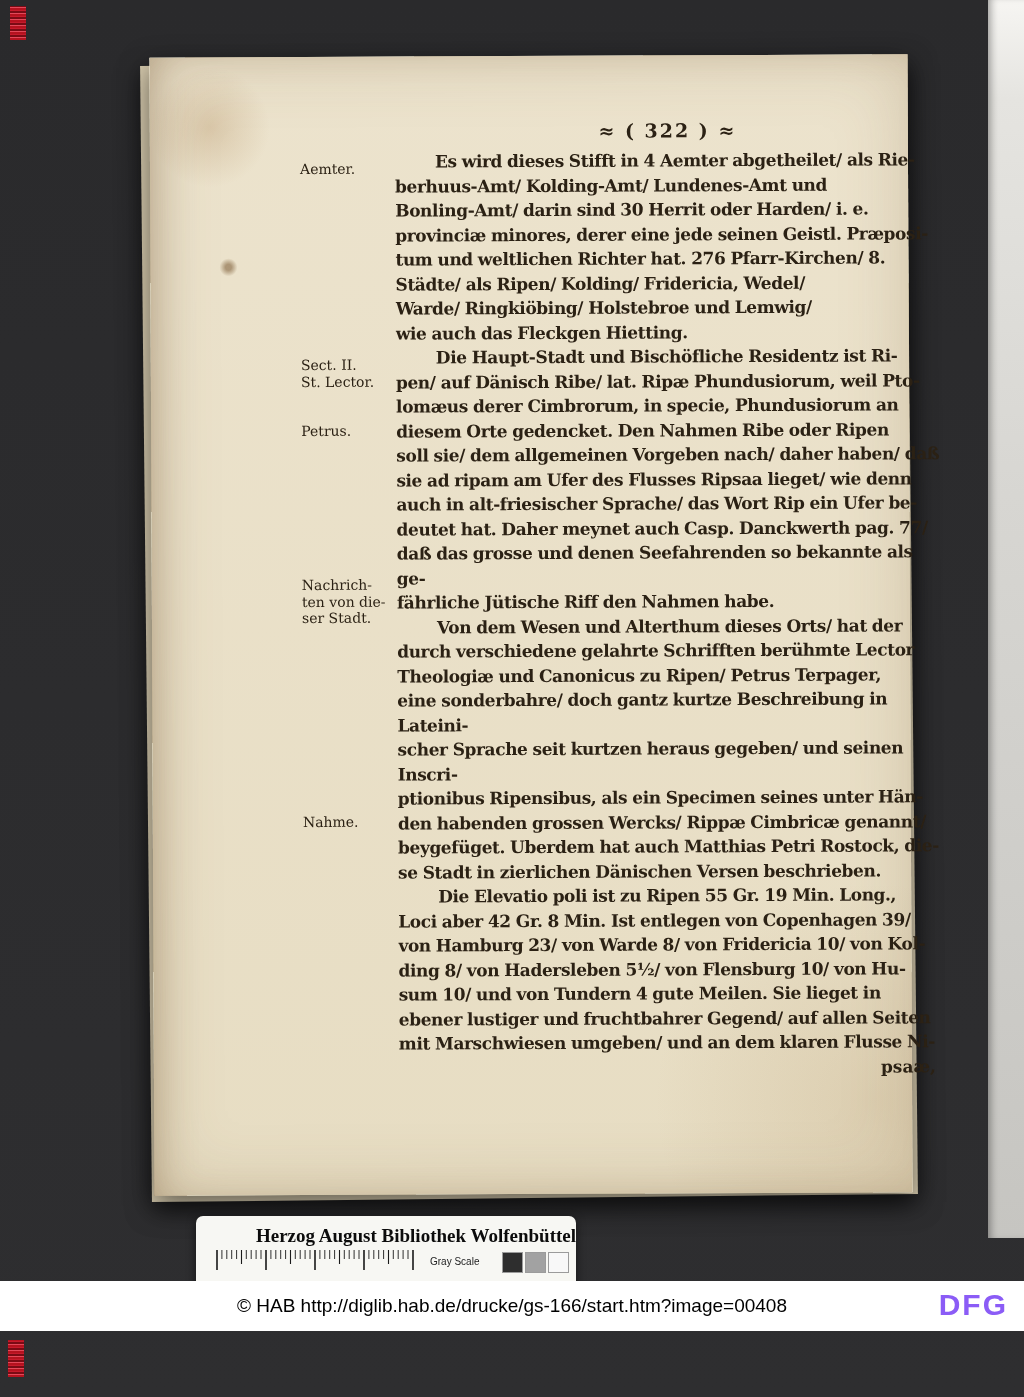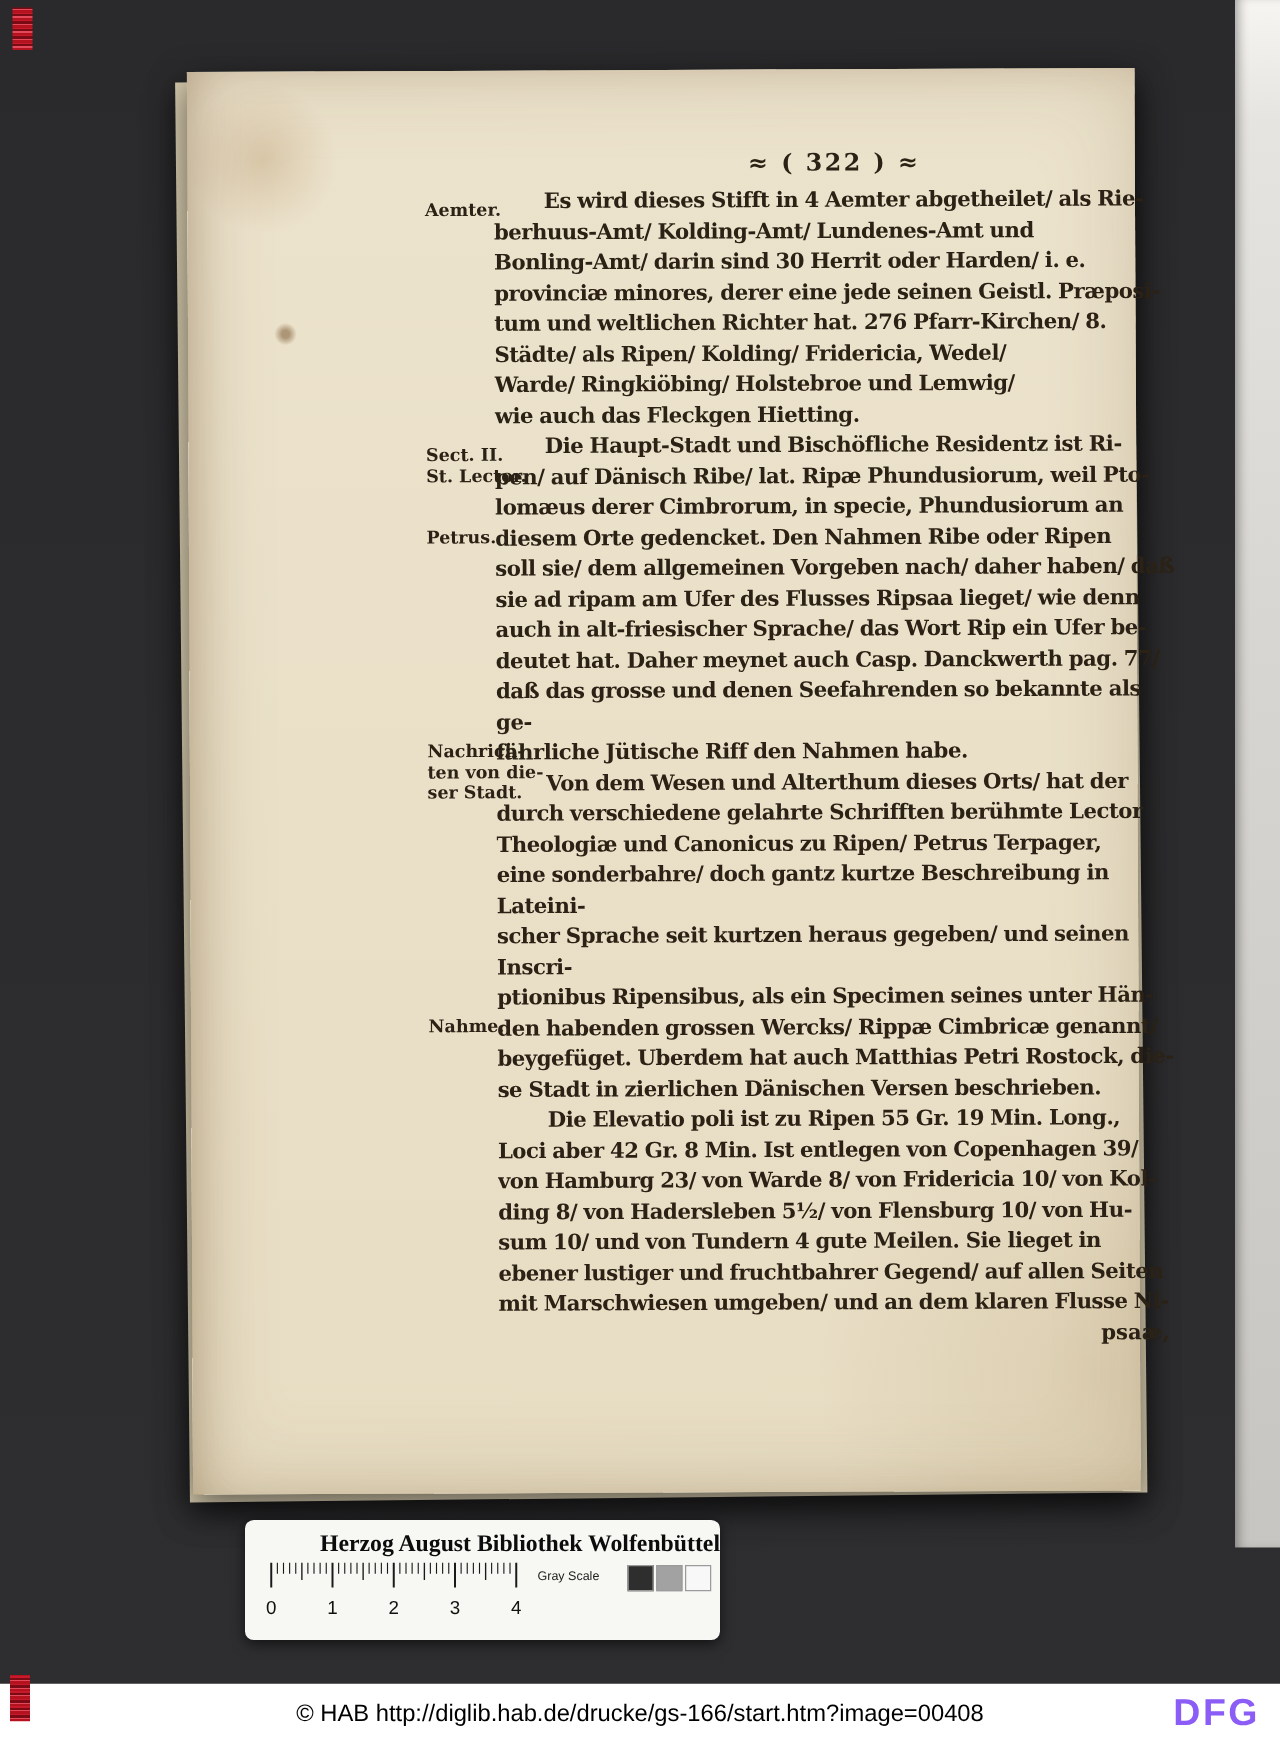--- a/index.html
+++ b/index.html
@@ -27,22 +27,22 @@
           radial-gradient(circle at 95% 92%, rgba(160,125,75,.16), rgba(160,125,75,0) 220px),
           linear-gradient(180deg,#ece3cd,#e7ddc3);
         box-shadow:inset 0 0 70px rgba(120,88,45,.22),
                    inset 18px 0 40px -18px rgba(100,70,35,.35),
                    0 10px 28px rgba(0,0,0,.55);}
 
   .page-header{position:absolute;left:245px;top:64px;width:545px;text-align:center;
                font-size:19px;font-weight:bold;color:#2b2114;letter-spacing:2px;}
 
   .note{position:absolute;left:150px;width:94px;font-size:14px;line-height:16.5px;
-        font-weight:bold;color:#2b2114;white-space:pre-line;margin-left:40px;}
-  .n1{top:104px}.n2{top:300px}.n3{top:366px}.n4{top:537px}.n5{top:757px}
+        font-weight:normal;color:#2b2114;white-space:pre-line;}
+  .n1{top:104px}.n2{top:300px}.n3{top:366px}.n4{top:520px}.n5{top:757px}
 
   .text-col{position:absolute;left:245px;top:93px;width:545px;color:#2b2114;overflow:hidden;}
   .para{margin:0;font-size:17px;line-height:24.5px;font-weight:bold;
         letter-spacing:-0.4px;word-spacing:-0.5px;white-space:pre-line;text-indent:40px;}
   .catchword{text-align:right;font-size:17px;line-height:24.5px;font-weight:bold;padding-right:8px;color:#2b2114;}
 
   
   .card{position:absolute;left:196px;top:1216px;width:380px;height:96px;
         background:#f7f7f3;border-radius:7px;box-shadow:0 3px 10px rgba(0,0,0,.6);
         font-family:"Liberation Serif",serif;}
@@ -50,21 +50,21 @@
   .ruler{position:absolute;left:14px;top:34px;}
   .ruler path{stroke:#1a1a1a;fill:none;}
   .rnum{font-family:"Liberation Sans",sans-serif;font-size:15px;fill:#111;}
   .gs-label{position:absolute;left:234px;top:40px;font-family:"Liberation Sans",sans-serif;
             font-size:10px;color:#222;}
   .swatches{position:absolute;left:306px;top:36px;display:flex;gap:2px;}
   .swatch{width:21px;height:21px;border:1px solid #9b9b9b;box-sizing:border-box;}
   .sw-dark{background:#2e2e2e}.sw-mid{background:#a2a2a2}.sw-light{background:#f8f8f8}
 
   
-  .footer{position:absolute;left:0;top:1347px;width:1024px;height:50px;background:#ffffff;}
+  .footer{position:absolute;left:0;top:1281px;width:1024px;height:50px;background:#ffffff;}
   .copyright{position:absolute;left:0;right:0;top:0;height:50px;line-height:50px;
              text-align:center;font-family:"Liberation Sans",sans-serif;font-size:19px;color:#000;}
   .dfg{position:absolute;right:16px;top:7px;font-family:"Liberation Sans",sans-serif;
        font-weight:bold;font-size:30px;letter-spacing:2px;color:#8b5cf6;}
 
   
   .regmark{position:absolute;width:16px;z-index:5;
            background:repeating-linear-gradient(0deg,#b5121f 0 2px,#e2495a 2px 3px,#7a0b14 3px 5px,#c61a2b 5px 6px);}
   .rm-top{left:10px;top:6px;height:34px;}
   .rm-bottom{left:8px;top:1340px;height:37px;}

